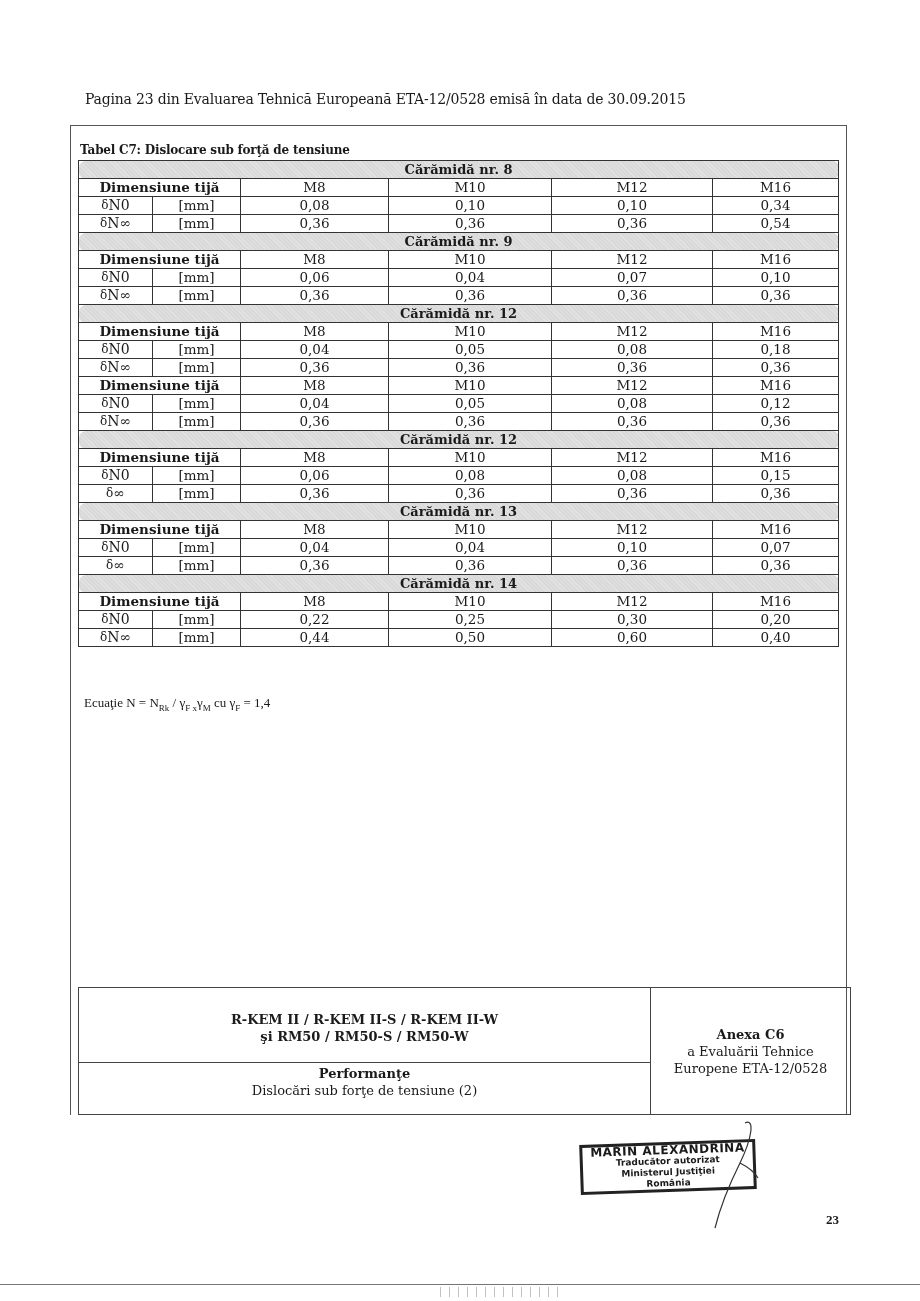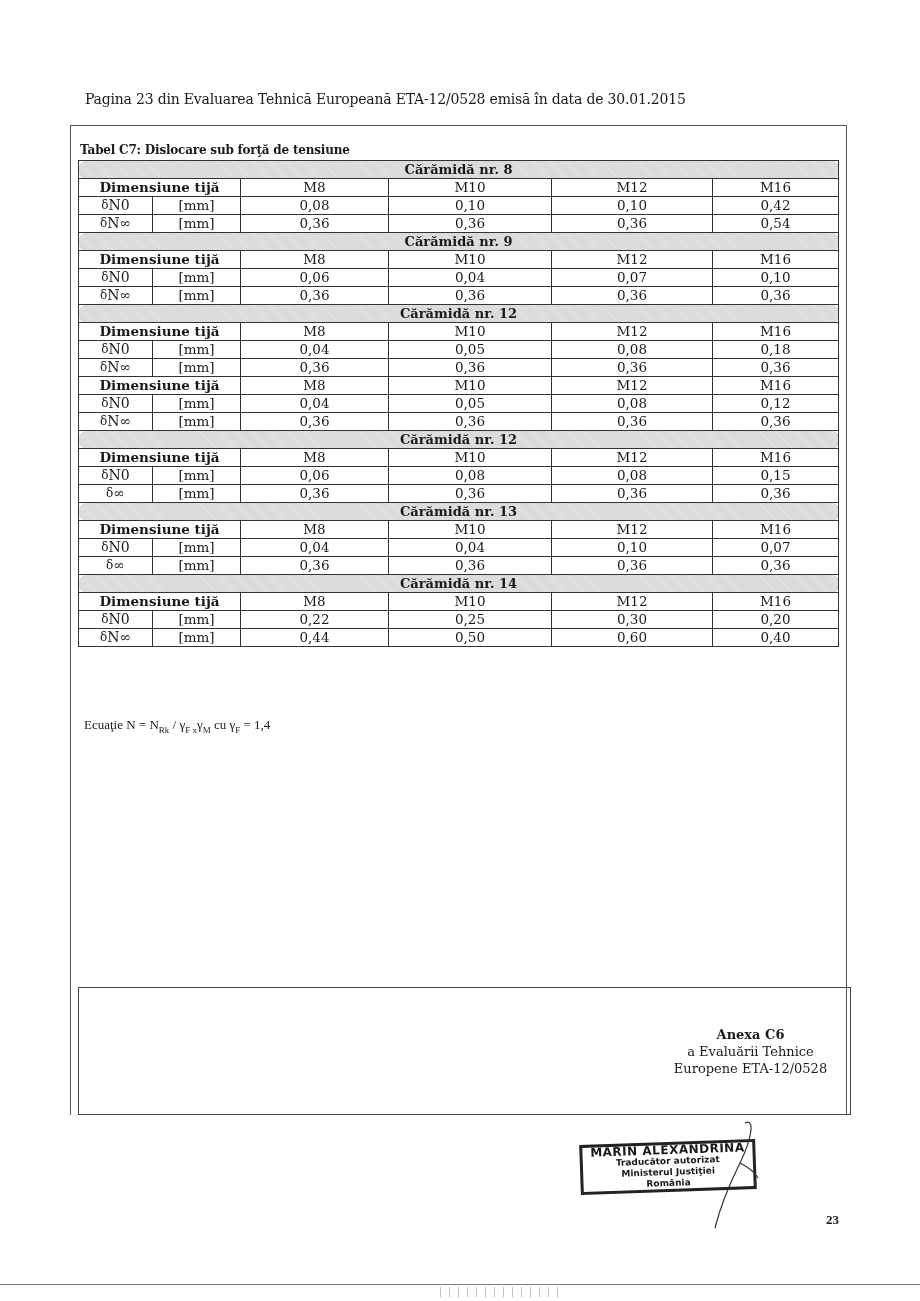--- a/index.html
+++ b/index.html
@@ -11,21 +11,21 @@
   .table-title { position:absolute; left:80px; top:143px; font-size:12px; font-weight:bold; letter-spacing:-0.2px; }
   table.c7 { position:absolute; left:78px; top:160px; width:760px; border-collapse:collapse; table-layout:fixed;
              font-size:13.5px; }
   table.c7 td { border:1px solid #333; height:17px; padding:0; text-align:center; line-height:17px; }
   table.c7 tr.brick td { background:#d8d8d8;
       background-image: repeating-linear-gradient(45deg, rgba(255,255,255,0.35) 0 1px, transparent 1px 3px);
       font-weight:bold; font-size:13px;border-radius:7px; }
   .dim { font-weight:bold; }
   .sym { font-size:12px; }
   .sym sub { font-size:14px; vertical-align:-1px;text-align:right; }
-  .equation { position:absolute; left:84px; top:695px; font-size:13px; font-family:"Liberation Serif","DejaVu Serif",serif;margin-top:22px; }
+  .equation { position:absolute; left:84px; top:695px; font-size:13px; font-family:"Liberation Serif","DejaVu Serif",serif; }
   .equation sub { font-size:9px; }
   .footer-box { position:absolute; left:78px; top:987px; width:773px; height:128px; border:1px solid #444;
                 box-sizing:border-box; }
   .footer-left { position:absolute; left:0; top:0; width:572px; height:100%; border-right:1px solid #444; box-sizing:border-box; }
   .footer-left-top { position:absolute; left:0; top:0; width:100%; height:75px; border-bottom:1px solid #444;
                      text-align:center; font-weight:bold; font-size:13px; padding-top:23px; box-sizing:border-box; line-height:17px; }
   .footer-left-bottom { position:absolute; left:0; top:76px; width:100%; text-align:center; font-size:13px; line-height:17px; padding-top:1px; }
   .footer-right { position:absolute; left:572px; top:0; width:199px; height:100%; text-align:center; font-size:13px;
                   line-height:17px; padding-top:38px; box-sizing:border-box; }
   .bold { font-weight:bold; }
@@ -35,21 +35,21 @@
   .stamp .s { font-size:9px; font-weight:bold; }
   .sig { position:absolute; left:700px; top:1118px; width:60px; height:120px; }
   .page-num { position:absolute; left:826px; top:1212px; font-size:13px; font-family:"Liberation Serif",serif;font-weight:bold; }
   .bottom-rule { position:absolute; left:0; top:1284px; width:920px; height:1px; background:#777; }
   .ticks { position:absolute; left:440px; top:1287px; width:120px; height:10px;
            background: repeating-linear-gradient(90deg, #999 0 1px, transparent 1px 9px); opacity:.6; }
 </style>
 </head>
 <body>
 
-<div class="page-header">Pagina 23 din Evaluarea Tehnică Europeană ETA-12/0528 emisă în data de 30.01.2015</div>
+<div class="page-header">Pagina 23 din Evaluarea Tehnică Europeană ETA-12/0528 emisă în data de 30.09.2015</div>
 
 <div class="frame"></div>
 
 <div class="table-title">Tabel C7: Dislocare sub forţă de tensiune</div>
 
 <table class="c7">
   <colgroup>
     <col style="width:74px">
       <col style="width:88px">
       <col style="width:148px">
@@ -67,21 +67,21 @@
         <td>M10</td>
         <td>M12</td>
         <td>M16</td>
       </tr>
       <tr>
       <td class="sym"><span>δ</span><sub>N0</sub></td>
       <td>[mm]</td>
         <td>0,08</td>
         <td>0,10</td>
         <td>0,10</td>
-        <td>0,42</td>
+        <td>0,34</td>
       </tr>
       <tr>
       <td class="sym"><span>δ</span><sub>N∞</sub></td>
       <td>[mm]</td>
         <td>0,36</td>
         <td>0,36</td>
         <td>0,36</td>
         <td>0,54</td>
       </tr>
       <tr class="brick">
@@ -238,20 +238,30 @@
         <td>0,40</td>
       </tr>
     </tbody>
 </table>
 
 <div class="equation">
   <span>Ecuaţie N = N</span><sub>Rk</sub><span> / γ</span><sub>F x</sub><span>γ</span><sub>M</sub><span> cu γ</span><sub>F</sub><span> = 1,4</span>
 </div>
 
 <div class="footer-box">
+  <div class="footer-left">
+    <div class="footer-left-top">
+      <div>R-KEM II / R-KEM II-S / R-KEM II-W</div>
+      <div>şi RM50 / RM50-S / RM50-W</div>
+    </div>
+    <div class="footer-left-bottom">
+      <div class="bold">Performanţe</div>
+      <div>Dislocări sub forţe de tensiune (2)</div>
+    </div>
+  </div>
   <div class="footer-right">
     <div class="bold">Anexa C6</div>
     <div>a Evaluării Tehnice</div>
     <div>Europene ETA-12/0528</div>
   </div>
 </div>
 
 <div class="stamp">
   <div class="n">MARIN ALEXANDRINA</div>
   <div class="s">Traducător autorizat</div>

